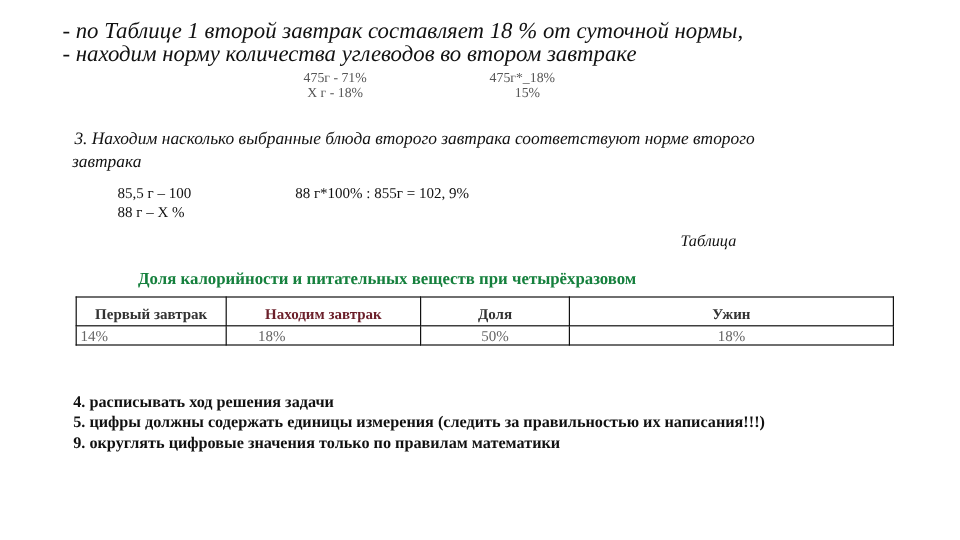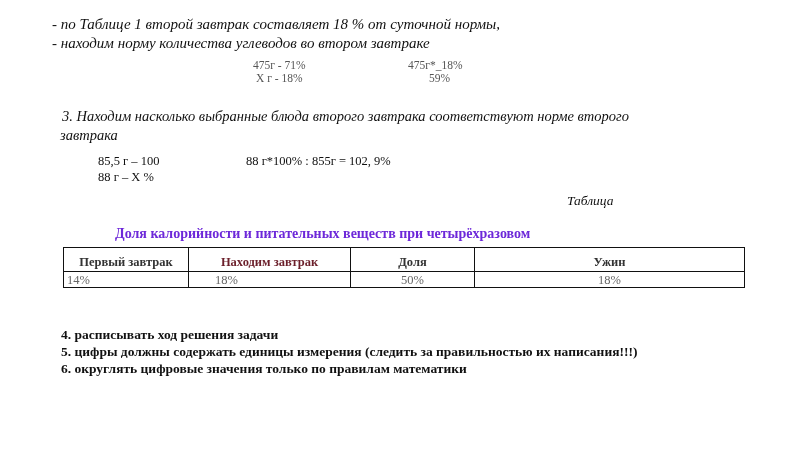--- a/index.html
+++ b/index.html
@@ -1,42 +1,42 @@
 <!DOCTYPE html>
 <html><head>
   <meta charset="utf-8">
   <style>
     html, body { margin:0; padding:0; }
     body { width:800px; height:450px; background:#ffffff; position:relative; overflow:hidden;
            font-family:"Liberation Serif", "DejaVu Serif", serif; color:#111; }
     .abs { position:absolute; white-space:nowrap; }
     .it { font-style:italic; }
-    .intro { font-size:15px; left:52px; }
+    .intro { font-size:19px; left:52px; }
     .calc { font-size:11.5px; color:#555; }
     .step3 { font-size:14.5px; left:60px; }
     .calc2 { font-size:12.5px; color:#111; }
     .caption { font-size:13.5px; }
-    .tabletitle { font-size:14px; font-weight:bold; color:#6d28d9; }
+    .tabletitle { font-size:14px; font-weight:bold; color:#15803d; }
     table.meals { position:absolute; left:63px; top:247px; width:682px; border-collapse:collapse; }
     table.meals td { border:1.5px solid #111; padding:0 5px; font-size:12.5px; }
     table.meals tr.head td { height:22px; font-weight:bold; vertical-align:bottom; text-align:center; color:#333; padding-bottom:1px; }
     table.meals tr.vals td { height:15px; color:#666; font-size:12.5px; line-height:14px; }
     .rules { font-size:13.5px; font-weight:bold; left:61px; }
   </style>
 </head>
 <body>
 
 <div class="abs it intro" style="top:16px;">- по Таблице 1 второй завтрак составляет 18 % от суточной нормы,</div>
 <div class="abs it intro" style="top:35px;">- находим норму количества углеводов во втором завтраке</div>
 
 <div>
   <div class="abs calc" style="left:253px; top:59px;">475г - 71%</div>
   <div class="abs calc" style="left:256px; top:72px;">Х г - 18%</div>
   <div class="abs calc" style="left:408px; top:59px;">475г*_18%</div>
-  <div class="abs calc" style="left:429px; top:72px;">59%</div>
+  <div class="abs calc" style="left:429px; top:72px;">15%</div>
 </div>
 
 <div class="abs it step3" style="top:108px; left:62px;">3. Находим насколько выбранные блюда второго завтрака соответствуют норме второго</div>
 <div class="abs it step3" style="top:127px;">завтрака</div>
 
 <div>
   <div class="abs calc2" style="left:98px; top:154px;">85,5 г – 100</div>
   <div class="abs calc2" style="left:98px; top:170px;">88 г – Х %</div>
   <div class="abs calc2" style="left:246px; top:154px;">88 г*100% : 855г = 102, 9%</div>
 </div>
@@ -56,13 +56,13 @@
     <td style="text-align:left; padding-left:3px;">14%</td>
     <td style="text-align:left; padding-left:26px;">18%</td>
     <td style="text-align:center;">50%</td>
     <td style="text-align:center;">18%</td>
   </tr>
 </tbody>
   </table>
 
 <div class="abs rules" style="top:327px;">4. расписывать ход решения задачи</div>
 <div class="abs rules" style="top:344px;">5. цифры должны содержать единицы измерения (следить за правильностью их написания!!!)</div>
-<div class="abs rules" style="top:361px;">6. округлять цифровые значения только по правилам математики</div>
+<div class="abs rules" style="top:361px;">9. округлять цифровые значения только по правилам математики</div>
 
 </body></html>

